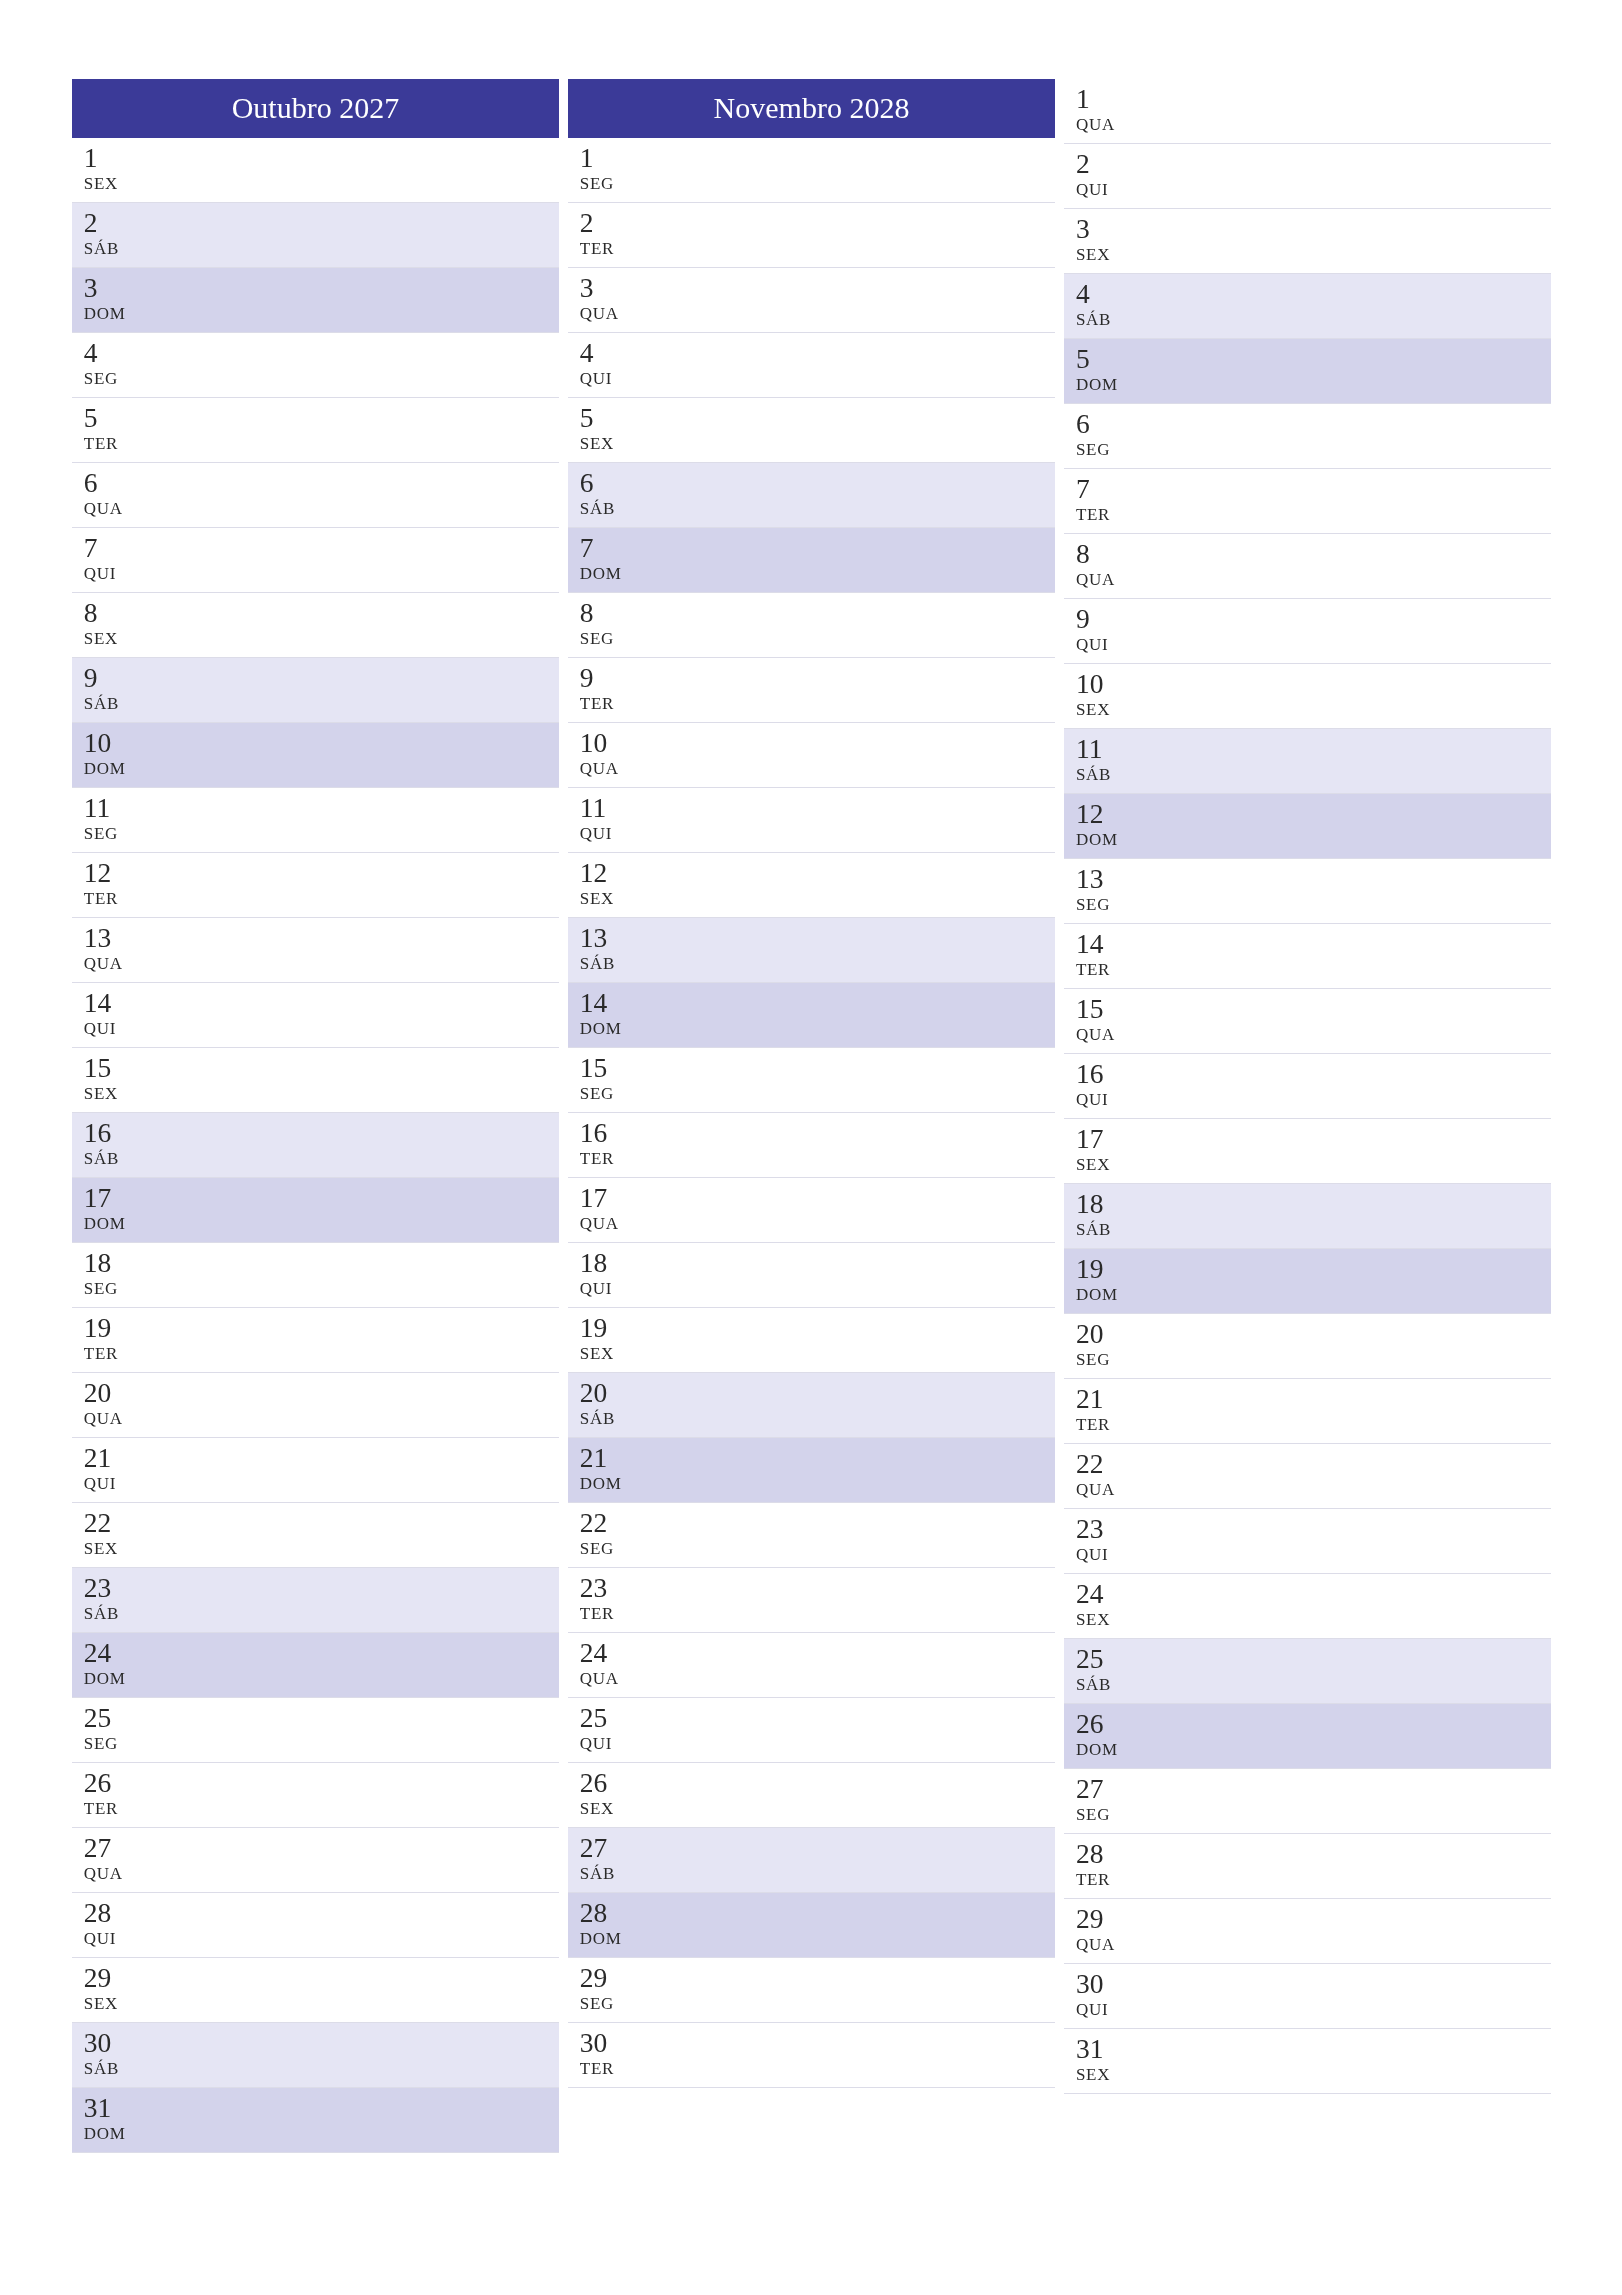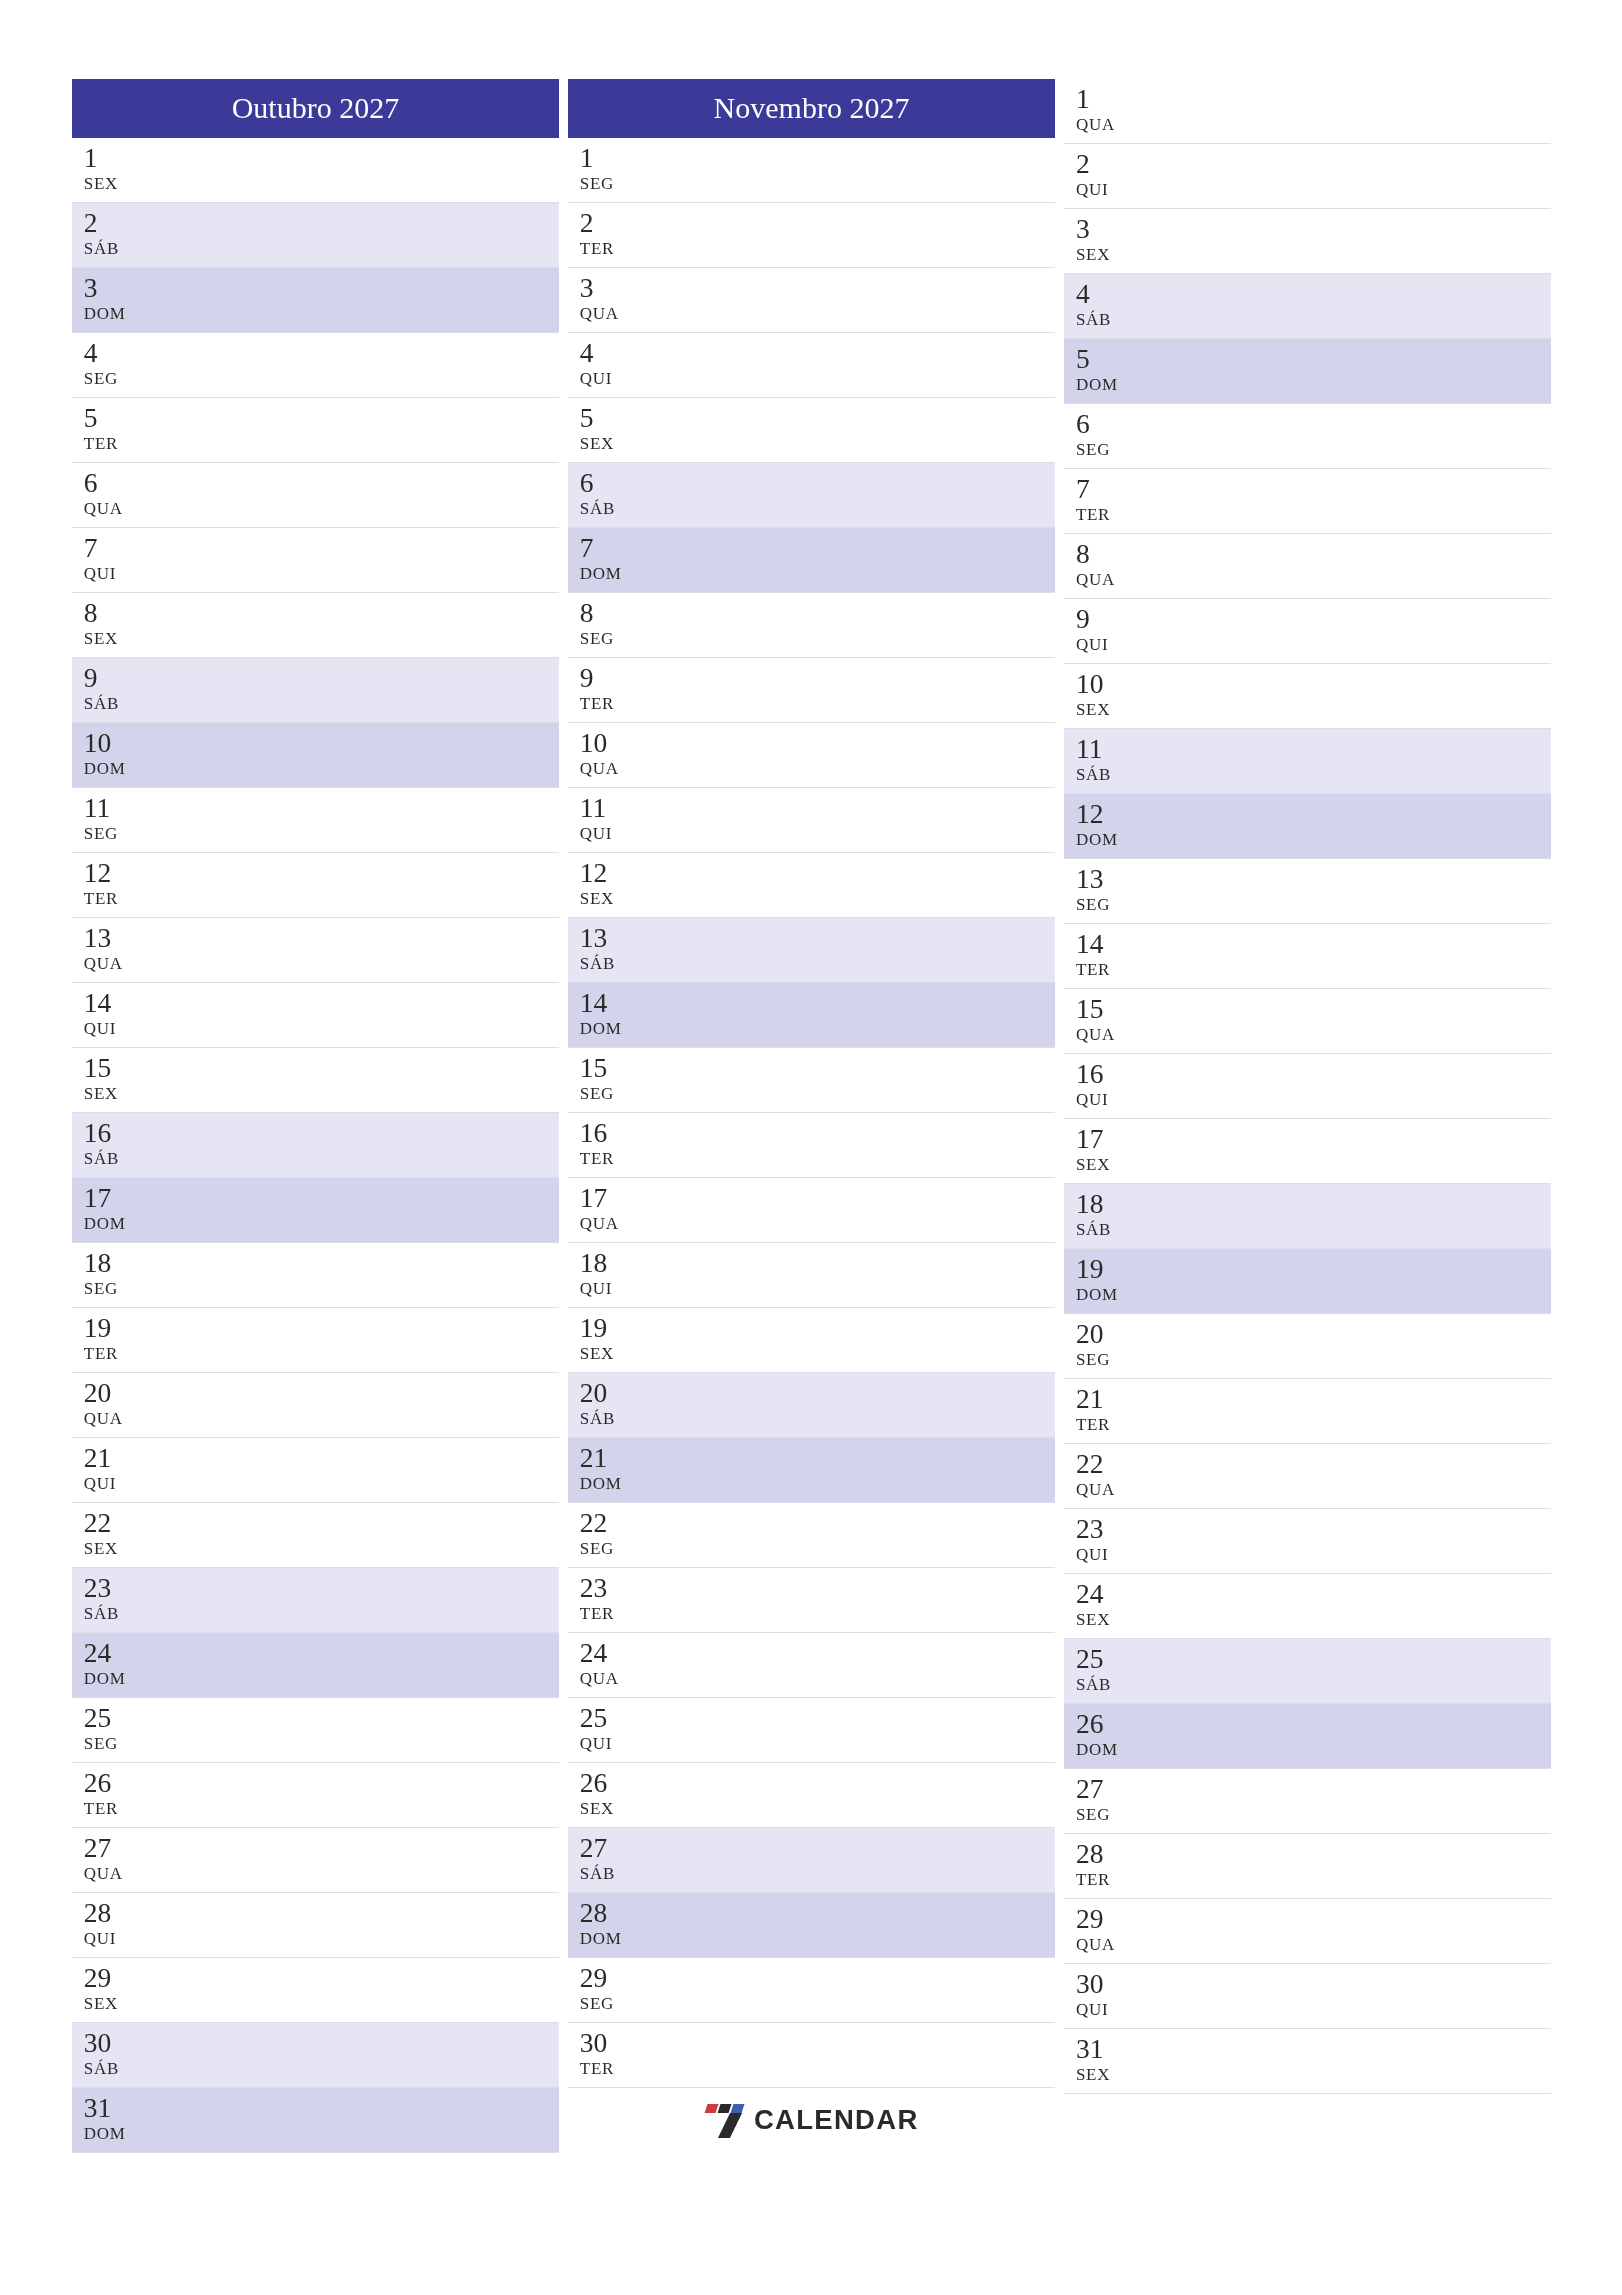--- a/index.html
+++ b/index.html
@@ -213,21 +213,21 @@
       <div class="day sat">
         <div class="daynum">30</div>
         <div class="dow">SÁB</div>
       </div>
       <div class="day sun">
         <div class="daynum">31</div>
         <div class="dow">DOM</div>
       </div>
     </div>
     <div class="month">
-      <div class="month-header">Novembro 2027</div>
+      <div class="month-header">Novembro 2028</div>
       <div class="day">
         <div class="daynum">1</div>
         <div class="dow">SEG</div>
       </div>
       <div class="day">
         <div class="daynum">2</div>
         <div class="dow">TER</div>
       </div>
       <div class="day">
         <div class="daynum">3</div>
@@ -333,29 +333,20 @@
         <div class="daynum">28</div>
         <div class="dow">DOM</div>
       </div>
       <div class="day">
         <div class="daynum">29</div>
         <div class="dow">SEG</div>
       </div>
       <div class="day">
         <div class="daynum">30</div>
         <div class="dow">TER</div>
-      </div>
-      <div class="logo-slot">
-        <div class="logo-7">
-          <div class="stripe s1"></div>
-          <div class="stripe s2"></div>
-          <div class="stripe s3"></div>
-          <div class="diag"></div>
-        </div>
-        <div class="logo-text">CALENDAR</div>
       </div>
     </div>
     <div class="month">
       <div class="day">
         <div class="daynum">1</div>
         <div class="dow">QUA</div>
       </div>
       <div class="day">
         <div class="daynum">2</div>
         <div class="dow">QUI</div>

